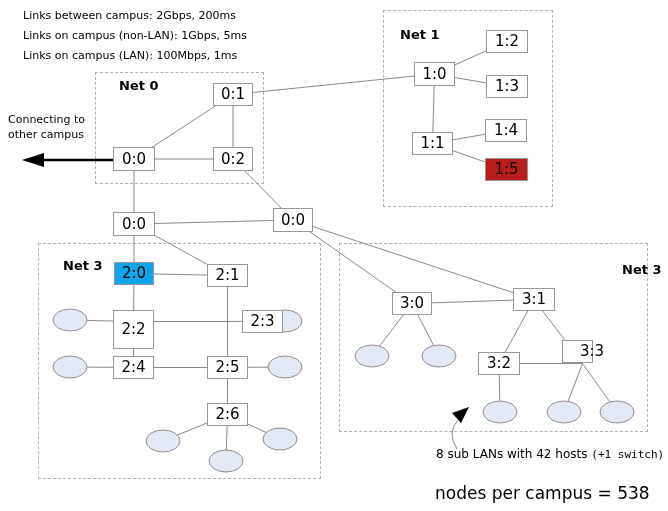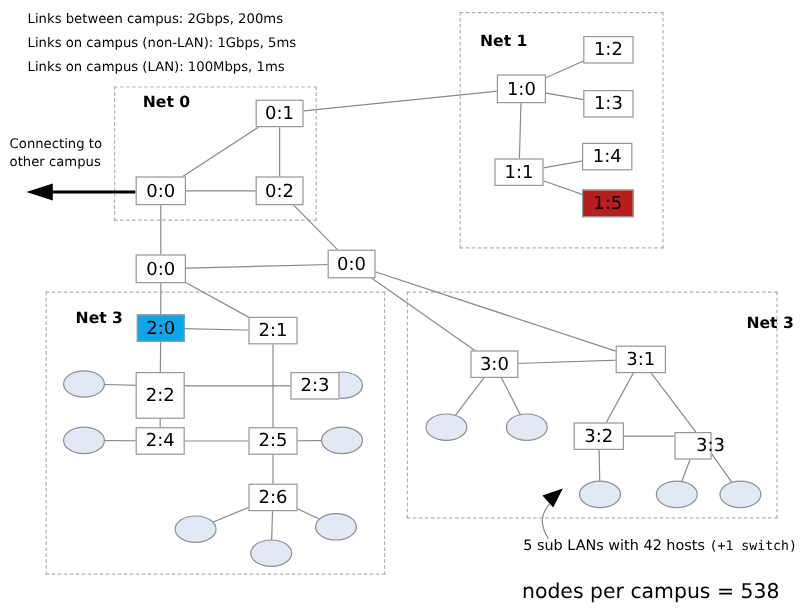--- a/index.html
+++ b/index.html
@@ -109,31 +109,31 @@
       <div class="node" style="left: 114px; top: 262px; width: 40px; height: 23px; background: #0ea5e9; border-color: rgb(151, 151, 151);">2:0</div>
       <div class="node" style="left: 207px; top: 264px; width: 41px; height: 23px; background: rgb(255, 255, 255); border-color: rgb(151, 151, 151);">2:1</div>
       <div class="node" style="left: 113px; top: 310px; width: 41px; height: 39px; background: rgb(255, 255, 255); border-color: rgb(151, 151, 151);">2:2</div>
       <div class="node" style="left: 207px; top: 310px; width: 41px; height: 23px; background: rgb(255, 255, 255); border-color: rgb(151, 151, 151); margin-left: 35px;">2:3</div>
       <div class="node" style="left: 113px; top: 356px; width: 41px; height: 23px; background: rgb(255, 255, 255); border-color: rgb(151, 151, 151);">2:4</div>
       <div class="node" style="left: 207px; top: 356px; width: 41px; height: 23px; background: rgb(255, 255, 255); border-color: rgb(151, 151, 151);">2:5</div>
       <div class="node" style="left: 207px; top: 403px; width: 41px; height: 23px; background: rgb(255, 255, 255); border-color: rgb(151, 151, 151);">2:6</div>
       <div class="node" style="left: 392px; top: 292px; width: 40px; height: 23px; background: rgb(255, 255, 255); border-color: rgb(151, 151, 151);">3:0</div>
       <div class="node" style="left: 513px; top: 288px; width: 42px; height: 23px; background: rgb(255, 255, 255); border-color: rgb(151, 151, 151);">3:1</div>
       <div class="node" style="left: 478px; top: 352px; width: 42px; height: 23px; background: rgb(255, 255, 255); border-color: rgb(151, 151, 151);">3:2</div>
-      <div class="node" style="left: 562px; top: 360px; width: 22px; height: 23px; background: rgb(255, 255, 255); border-color: rgb(151, 151, 151); padding-left: 29px;">3:3</div>
+      <div class="node" style="left: 562px; top: 340px; width: 22px; height: 23px; background: rgb(255, 255, 255); border-color: rgb(151, 151, 151); padding-left: 29px;">3:3</div>
     </div>
 
   <div class="txt legend">
     <div>Links between campus: 2Gbps, 200ms</div>
     <div>Links on campus (non-LAN): 1Gbps, 5ms</div>
     <div>Links on campus (LAN): 100Mbps, 1ms</div>
   </div>
 
   <div class="txt connecting">
     <div>Connecting to</div>
     <div>other campus</div>
   </div>
 
-  <div class="txt sublans"><span>5 sub LANs with 42 hosts </span><span class="mono">(+1 switch)</span></div>
+  <div class="txt sublans"><span>8 sub LANs with 42 hosts </span><span class="mono">(+1 switch)</span></div>
 
   <div class="txt npc">nodes per campus = 538</div>
 
 </div>
 
 </body></html>

